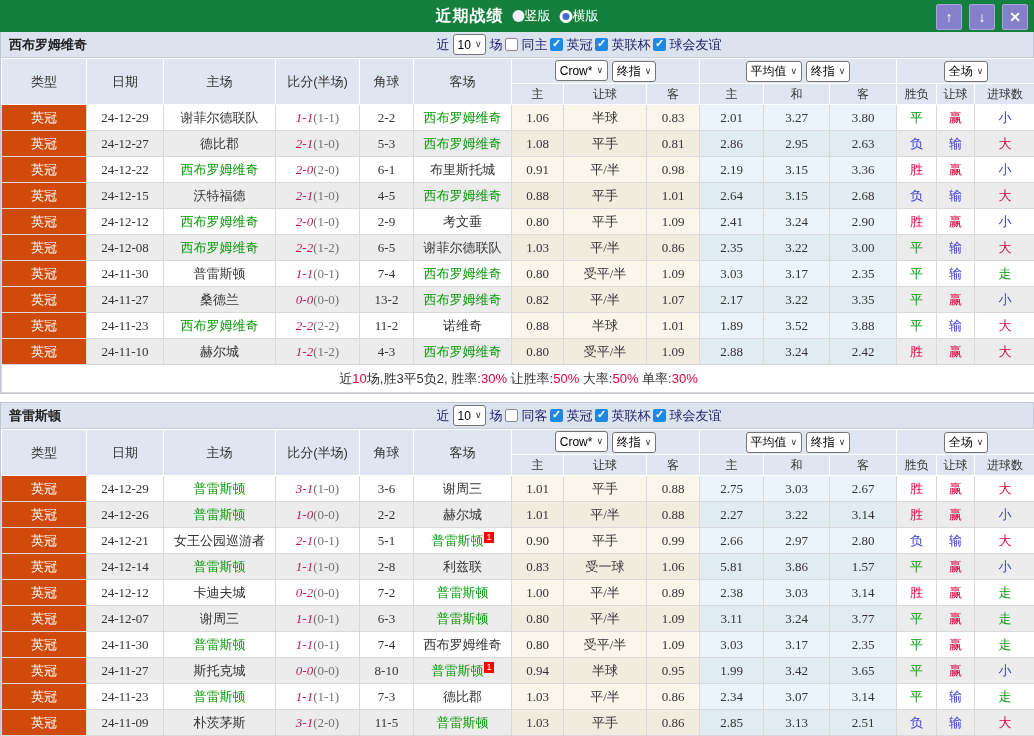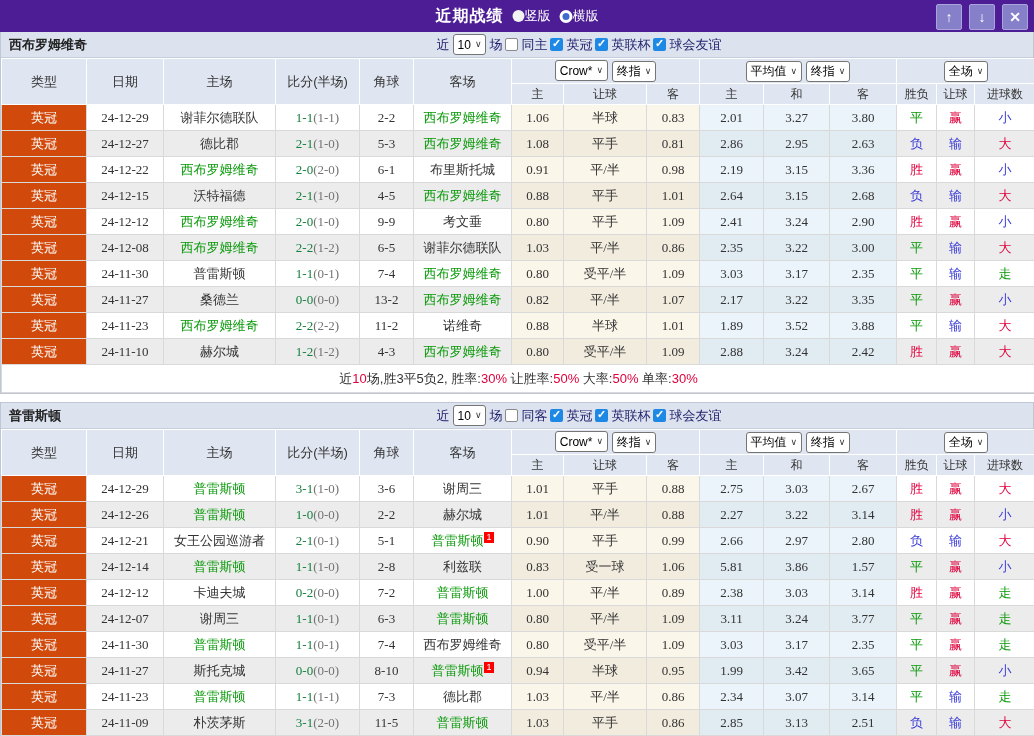--- a/index.html
+++ b/index.html
@@ -1,19 +1,19 @@
 <!DOCTYPE html>
 <html><head>
 <meta charset="utf-8">
 <style>
   html,body{margin:0;padding:0;background:#fff;}
   body{width:1034px;font-family:"Liberation Sans",sans-serif;-webkit-font-smoothing:antialiased;}
 
   
-  .titlebar{position:relative;height:32px;background:#4c1d95;display:flex;align-items:center;}
+  .titlebar{position:relative;height:32px;background:#15803d;display:flex;align-items:center;}
   .title-group{position:absolute;left:50%;transform:translateX(-50%);display:flex;align-items:center;gap:9px;color:#fff;}
   .title-text{font-size:16px;font-weight:bold;letter-spacing:1px;}
   .radio-opt{display:inline-flex;align-items:center;font-size:13px;cursor:pointer;}
   .radio-dot{width:12px;height:12px;border-radius:50%;background:#f2f2f2;display:inline-block;}
   .radio-ring{width:13px;height:13px;border-radius:50%;border:3px solid #fff;background:#3f6ad0;display:inline-block;box-sizing:border-box;}
   .tb-buttons{position:absolute;right:6px;top:4px;display:flex;gap:7px;}
   .tb-btn{width:24px;height:24px;background:#867fc9;border:1px solid #aaa4da;border-radius:2px;color:#fff;
           display:flex;align-items:center;justify-content:center;font-size:14px;font-weight:bold;cursor:pointer;}
 
   
@@ -43,21 +43,21 @@
   thead th,.section-bar,.summary{font-family:"Liberation Sans",sans-serif;}
   tr.odd td{background:#fff;}
   tr.even td{background:#ececec;}
   tr.odd td.crow{background:#fbf6ea;}
   tr.even td.crow{background:#f2ecdf;}
   tr.odd td.avg{background:#eaf4fa;}
   tr.even td.avg{background:#e1ebf2;}
   td.league{background:#d14a0c !important;color:#fff;font-size:13px;}
   .team{cursor:pointer;}
   .team.tg{color:#099909;}
-  .ft{color:#15803d;}
+  .ft{color:#be185d;font-style:italic;}
   .ht{color:#737373;}
   .card{display:inline-block;background:#f00;color:#fff;font-size:9px;line-height:11px;padding:0 2px;margin-left:1px;vertical-align:top;font-family:"Liberation Sans",sans-serif;}
   .c-red{color:#e0003c;}
   .c-green{color:#099909;}
   .c-blue{color:#3a3ad6;}
   tfoot td.summary{height:25px;text-align:center;font-size:13px;color:#333;background:#fff;border:1px solid #d9d9d9;}
   .summary .red{color:#e0003c;}
 </style>
 </head>
 <body>
@@ -239,21 +239,21 @@
           <td class="avg">2.68</td>
           <td class="res c-blue">负</td>
           <td class="res c-blue">输</td>
           <td class="res c-red">大</td>
         </tr>
         <tr class="odd">
           <td class="league">英冠</td>
           <td>24-12-12</td>
           <td><span class="team tg">西布罗姆维奇</span></td>
           <td><span class="ft">2-0</span><span class="ht">(1-0)</span></td>
-          <td>9-9</td>
+          <td>2-9</td>
           <td><span class="team">考文垂</span></td>
           <td class="crow">0.80</td>
           <td class="crow">平手</td>
           <td class="crow">1.09</td>
           <td class="avg">2.41</td>
           <td class="avg">3.24</td>
           <td class="avg">2.90</td>
           <td class="res c-red">胜</td>
           <td class="res c-red">赢</td>
           <td class="res c-blue">小</td>

